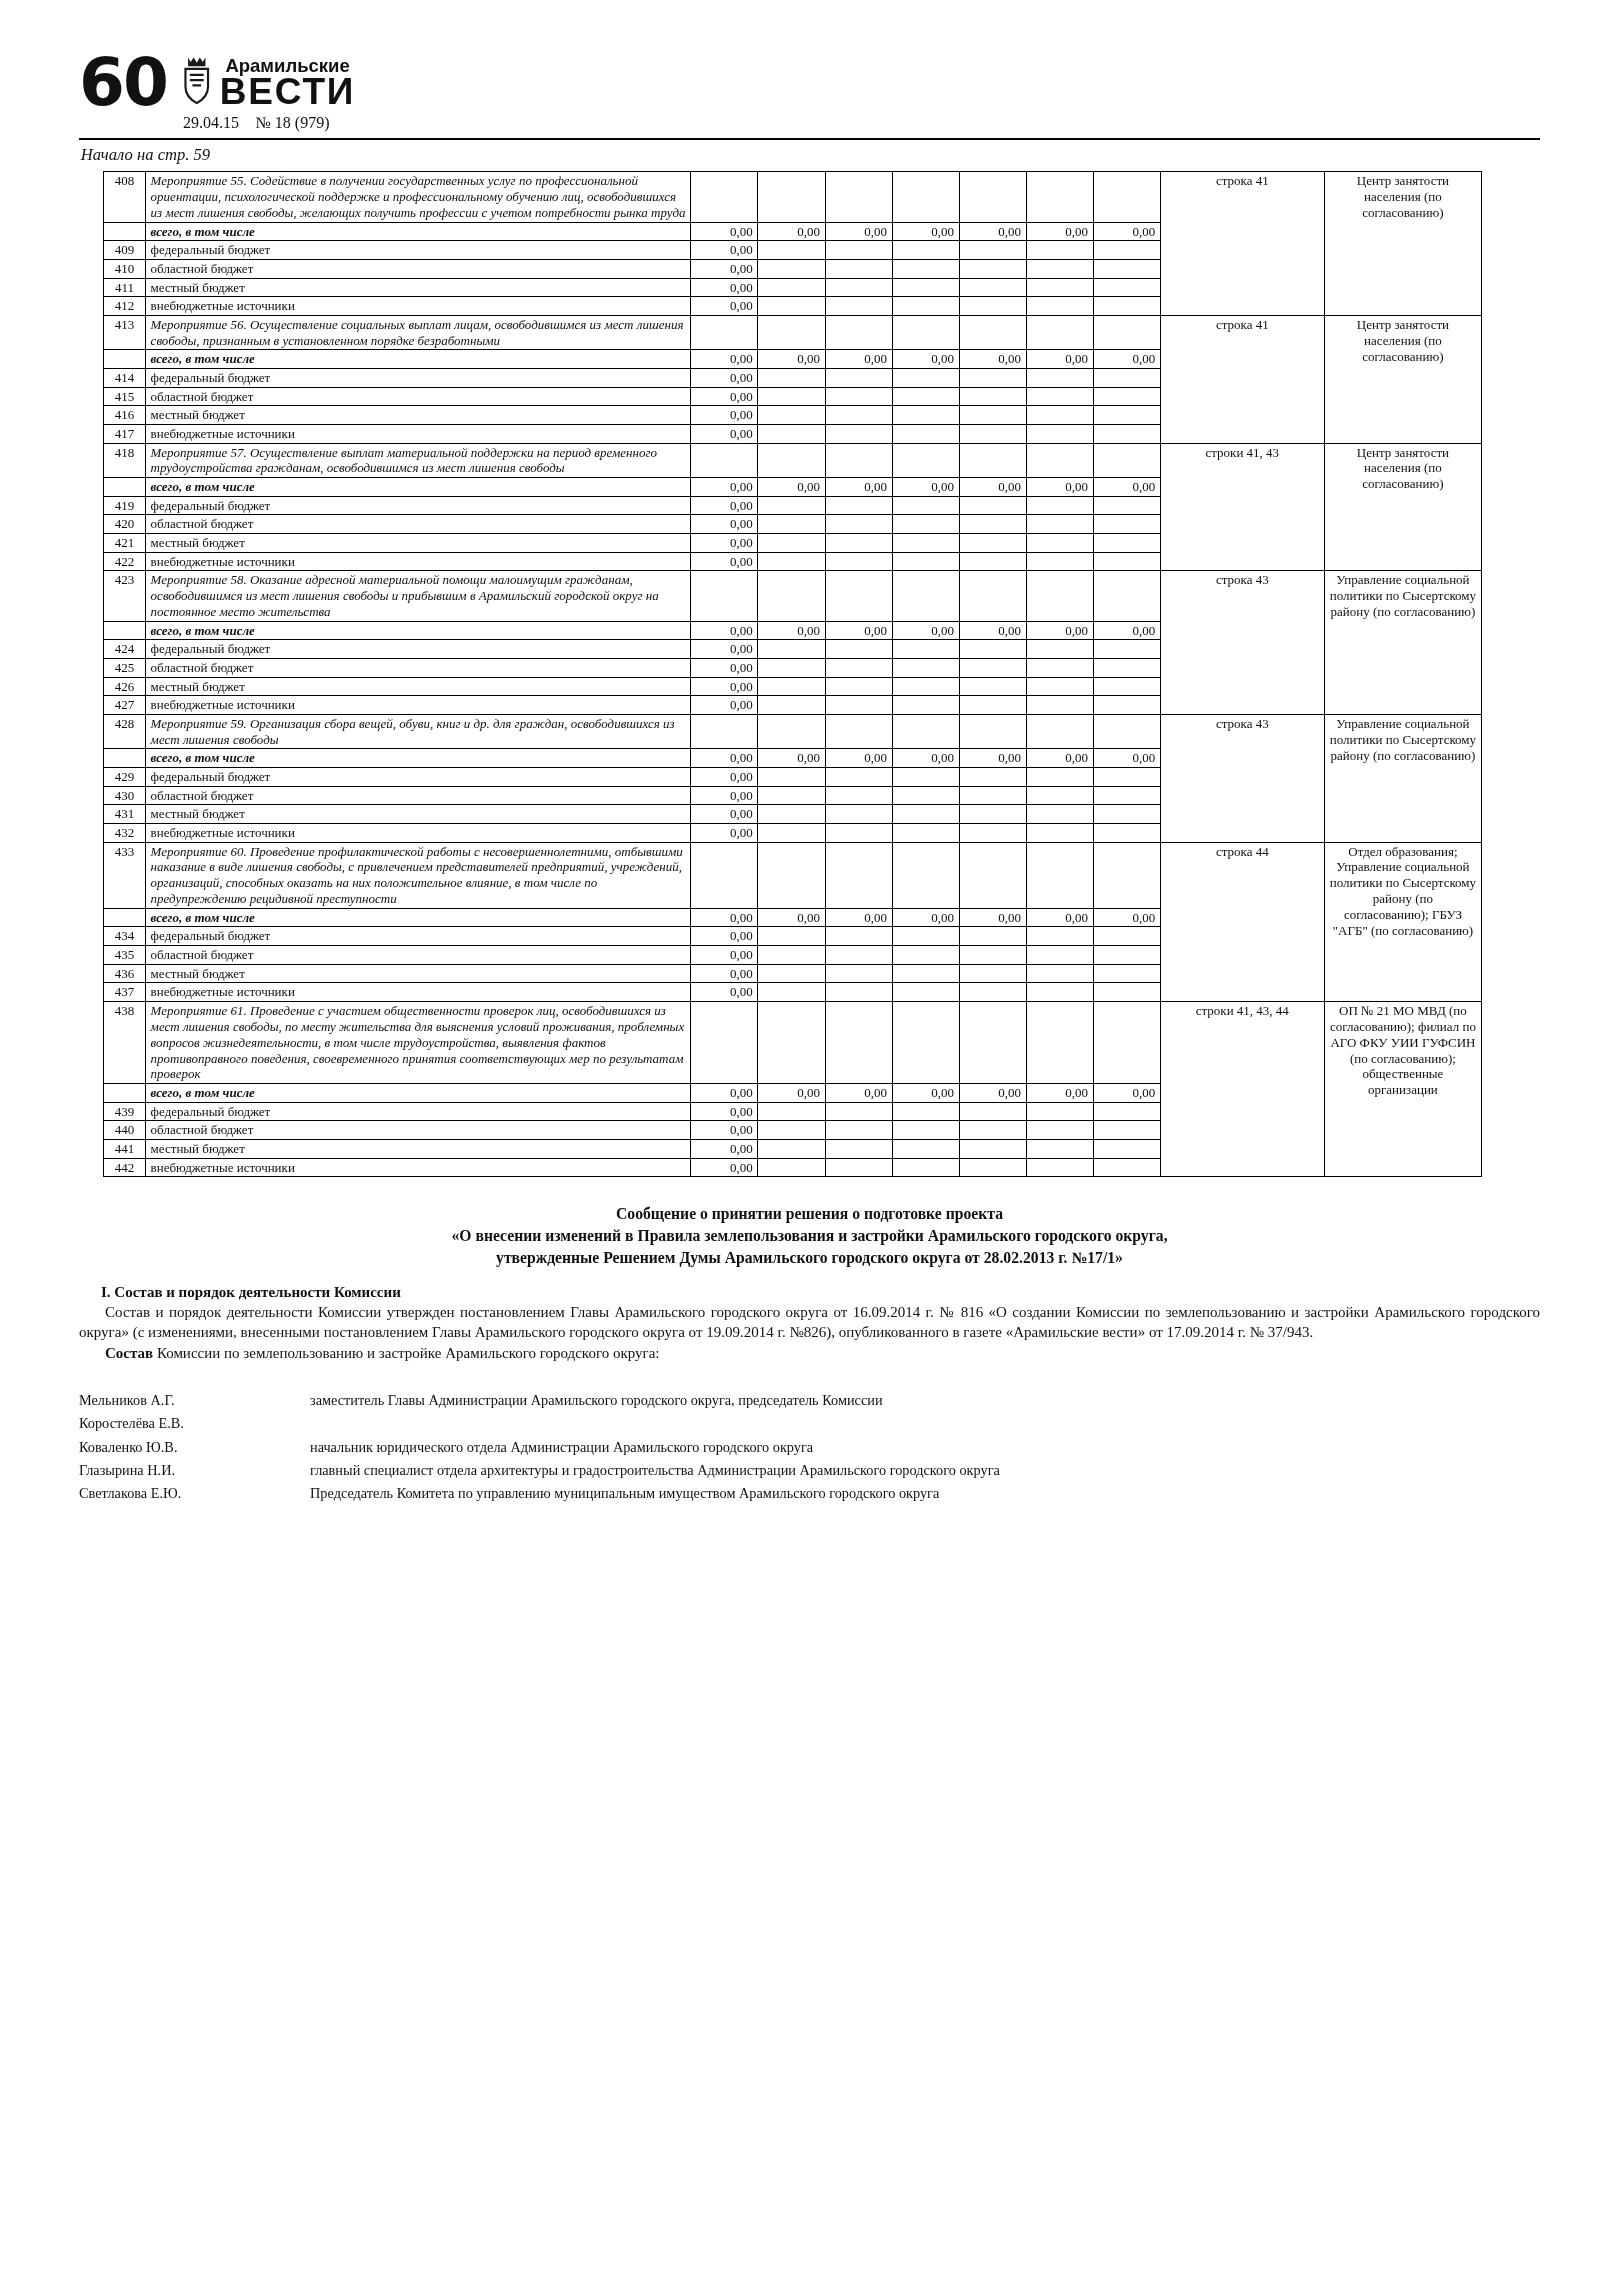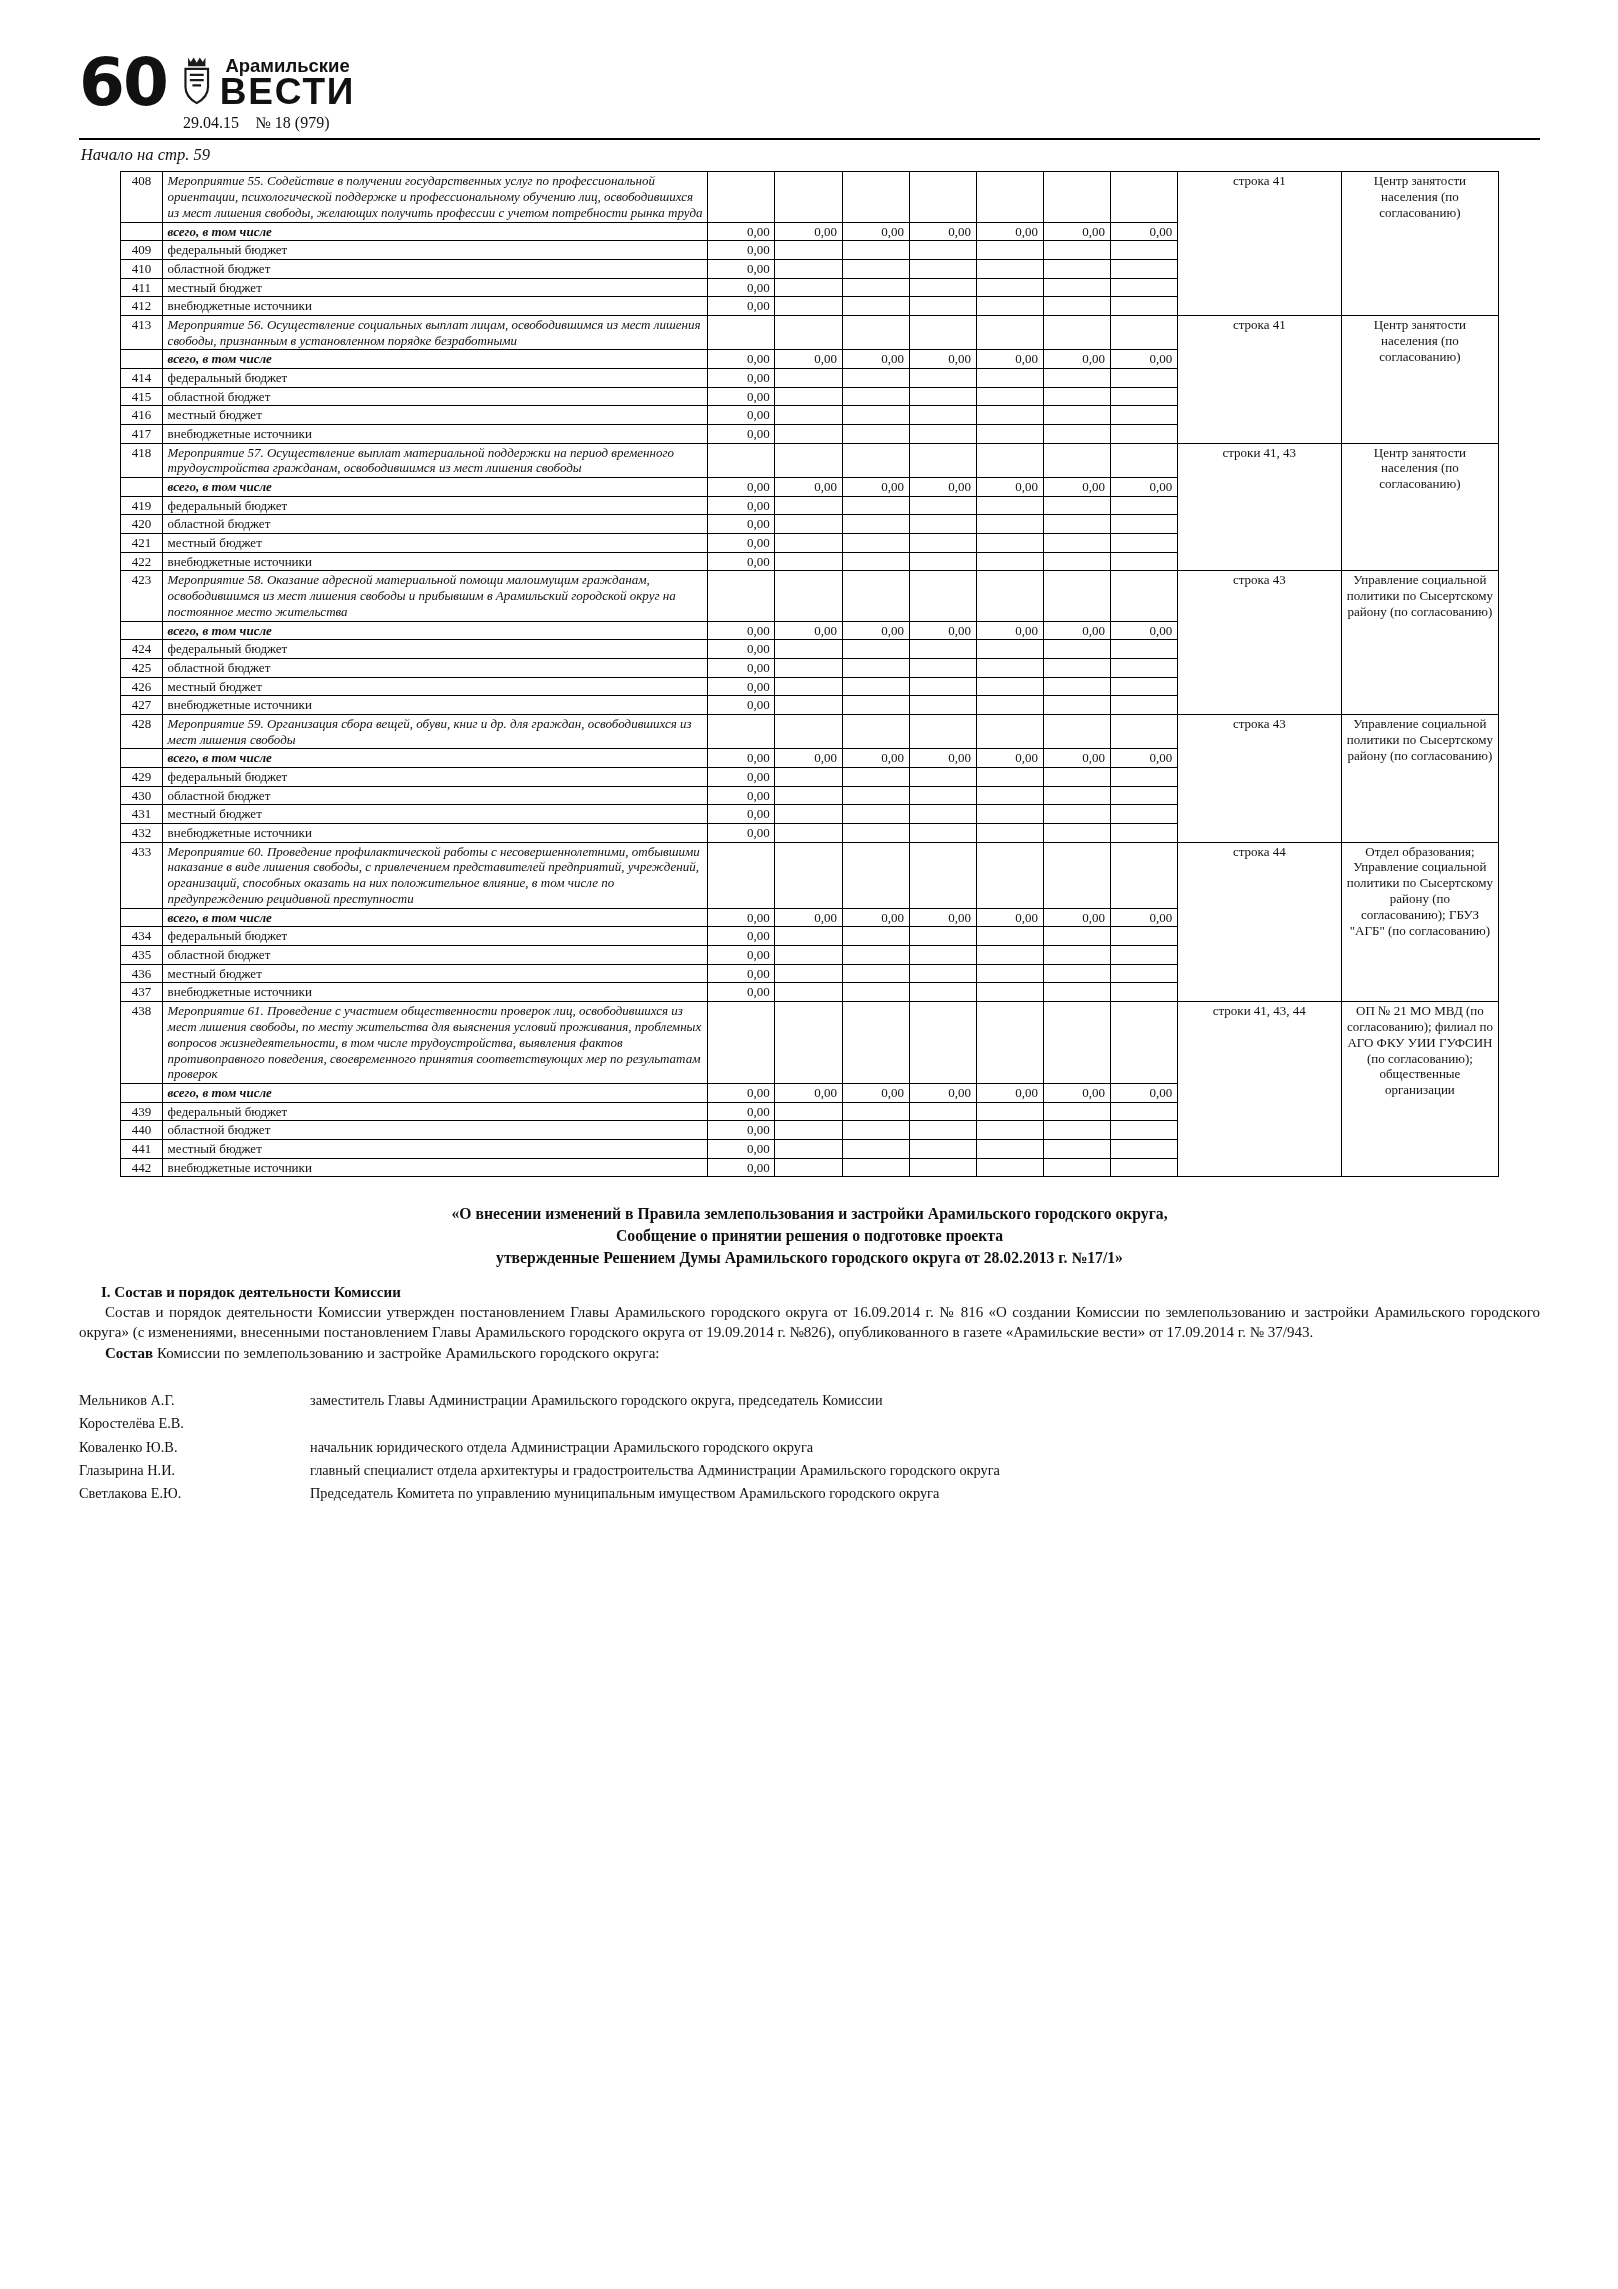--- a/index.html
+++ b/index.html
@@ -42,21 +42,21 @@
   .issue-line { font-size: 16px; margin-top: 4.6px; padding-left: 0.9px; }
   .issue-line .issue-num { margin-left: 16.6px; }
   .rule { border-top: 2.3px solid #000; margin-top: 6.5px; }
   .continuation { font-style: italic; font-size: 16.6px; margin: 4.6px 0 6.5px 1.8px; }
 
   
   .budget-table {
     border-collapse: collapse;
     table-layout: fixed;
     width: 1379px;
-    margin-left: 41px;
+    margin-left: 24px;
     font-size: 13px;
     line-height: 1.22;
   }
   .budget-table td {
     border: 0.9px solid #000;
     padding: 0.9px 4.6px;
     vertical-align: top;
     overflow: hidden;
     word-wrap: break-word;
   }
@@ -619,22 +619,22 @@
           <td class="val"></td>
           <td class="val"></td>
           <td class="val"></td>
           <td class="val"></td>
         </tr>
       </tbody>
   </table>
 
   <section class="announcement">
     <div class="ann-title">
+      <div>Сообщение о принятии решения о подготовке проекта</div>
       <div>«О внесении изменений в Правила землепользования и застройки Арамильского городского округа,</div>
-      <div>Сообщение о принятии решения о подготовке проекта</div>
       <div>утвержденные Решением Думы Арамильского городского округа от 28.02.2013 г. №17/1»</div>
     </div>
     <div class="ann-heading">I. Состав и порядок деятельности Комиссии</div>
     <p class="ann-body">Состав и порядок деятельности Комиссии утвержден постановлением Главы Арамильского городского округа от 16.09.2014 г. № 816 «О создании Комиссии по землепользованию и застройки Арамильского городского округа» (с изменениями, внесенными постановлением Главы Арамильского городского округа от 19.09.2014 г. №826), опубликованного в газете «Арамильские вести» от 17.09.2014 г. № 37/943.</p>
     <p class="ann-intro"><b>Состав</b><span> Комиссии по землепользованию и застройке Арамильского городского округа:</span></p>
   </section>
 
   <section class="commission" id="members">
       <div class="member-row">
         <div class="member-name">Мельников А.Г.</div>

